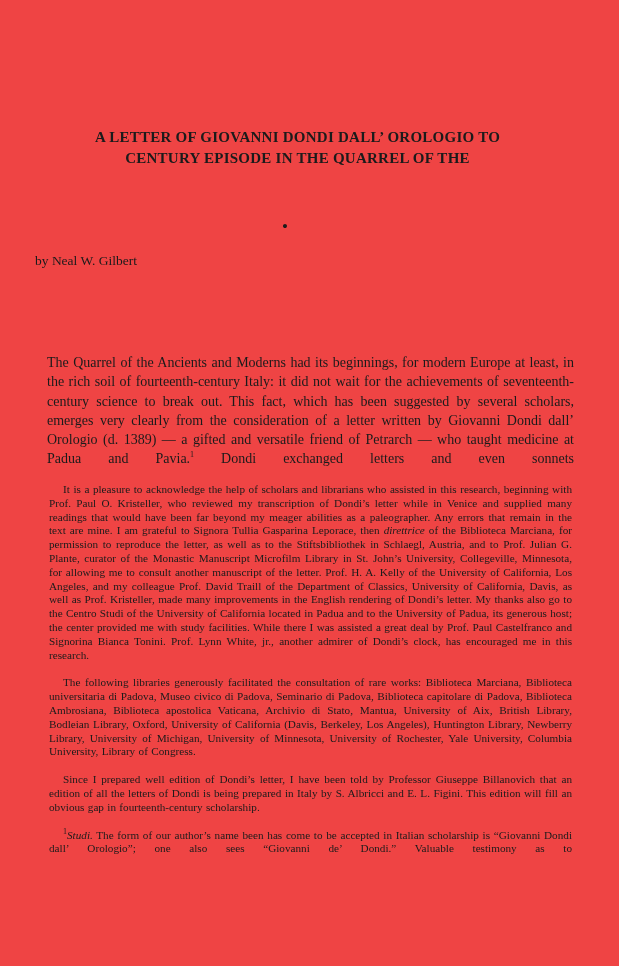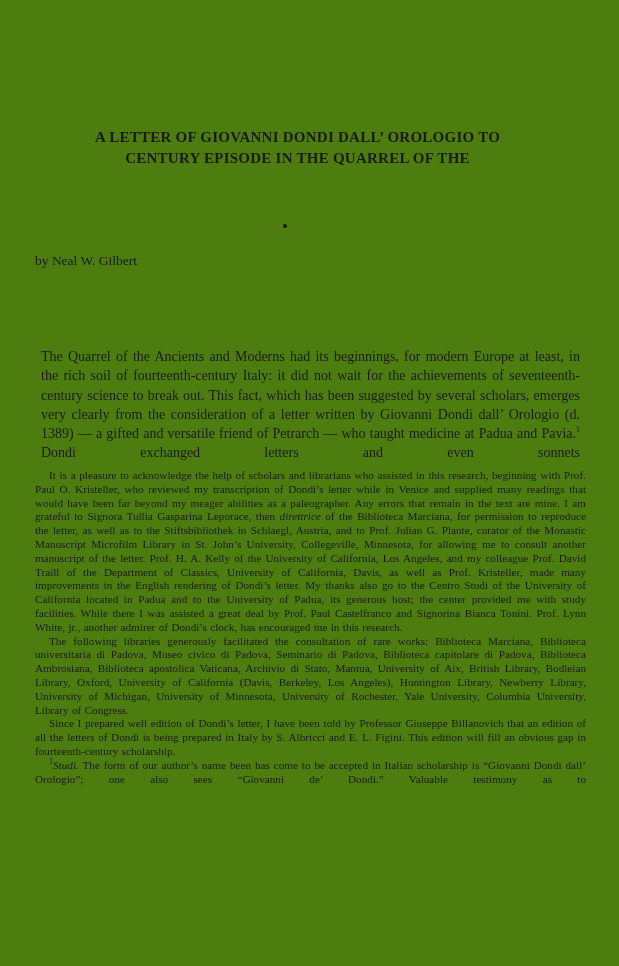--- a/index.html
+++ b/index.html
@@ -5,21 +5,21 @@
   html, body {
     margin: 0;
     padding: 0;
     background: #e8e8e8;
   }
   .page {
     position: relative;
     width: 619px;
     height: 966px;
     margin: 0 auto;
-    background: #4d7c0f;
+    background: #ef4444;
     color: #1b1b1b;
     font-family: "Liberation Serif", "DejaVu Serif", serif;
     overflow: hidden;
   }
   .title-block {
     position: absolute;
     top: 127px;
     left: 35px;
     width: 525px;
     text-align: center;
@@ -49,33 +49,33 @@
     position: absolute;
     top: 341px;
     left: 35px;
     width: 551px;
     font-size: 14px;
     line-height: 19.3px;
     text-align: justify;
     text-align-last: justify;
     word-spacing: 0.04em;
   }
-  .body-text p { margin: 6px; }
+  .body-text p { margin: 12px; }
   .footnotes {
     position: absolute;
     top: 469px;
     left: 35px;
     width: 551px;
     font-size: 11.2px;
     line-height: 13.8px;
     text-align: justify;
     word-spacing: 0.05em;
   }
   .fn {
-    margin: 0;
+    margin: 14px;
     text-indent: 14px;
   }
   .fn-cont {
     text-align-last: justify;
   }
   sup {
     font-size: 8px;
     line-height: 0;
     vertical-align: super;
   }

